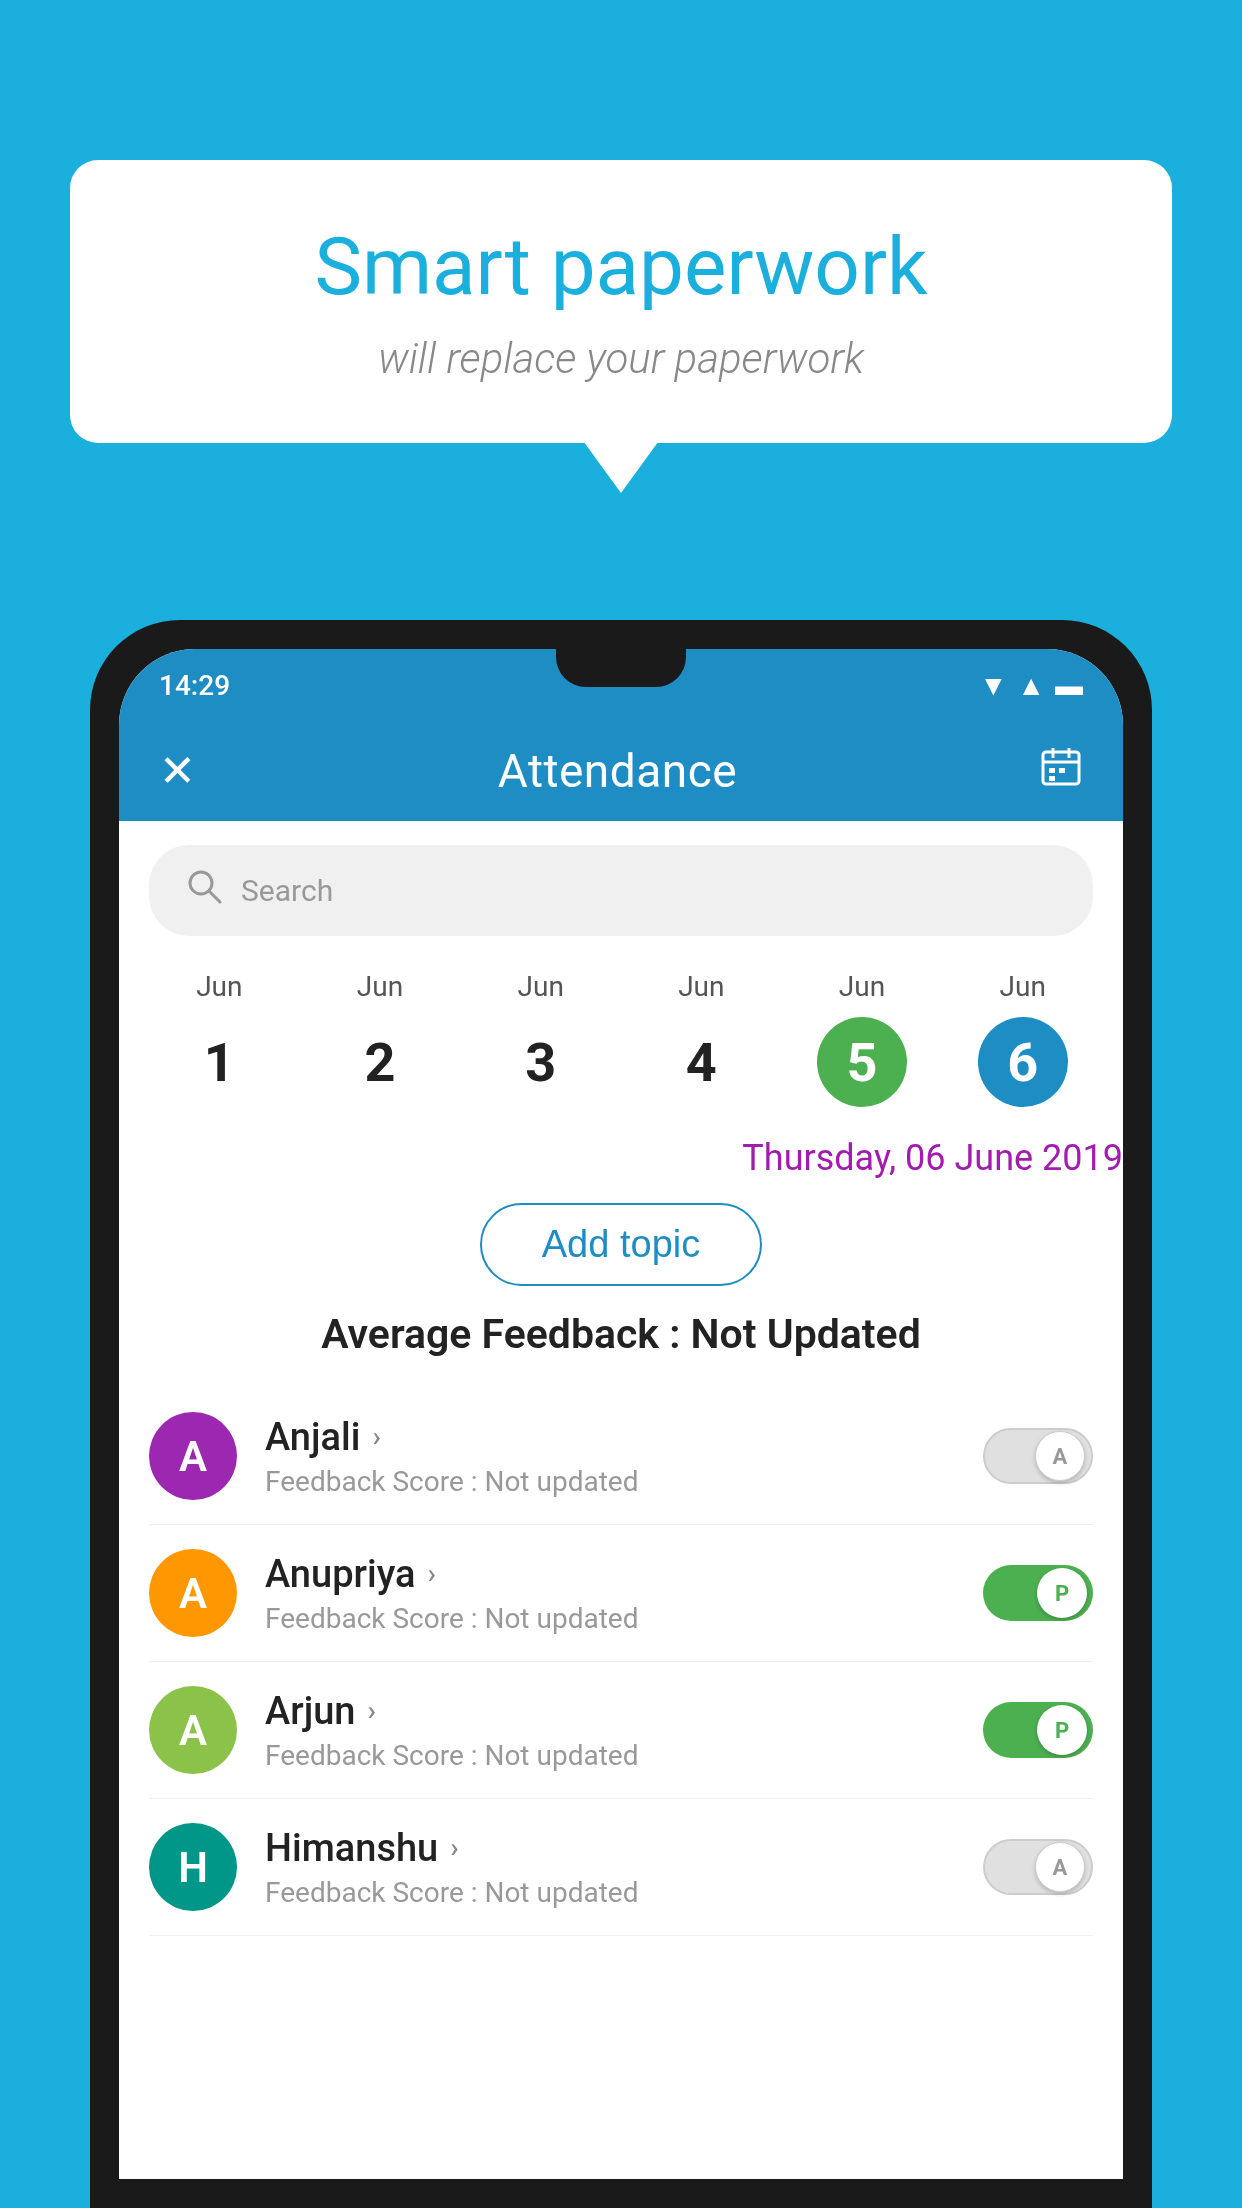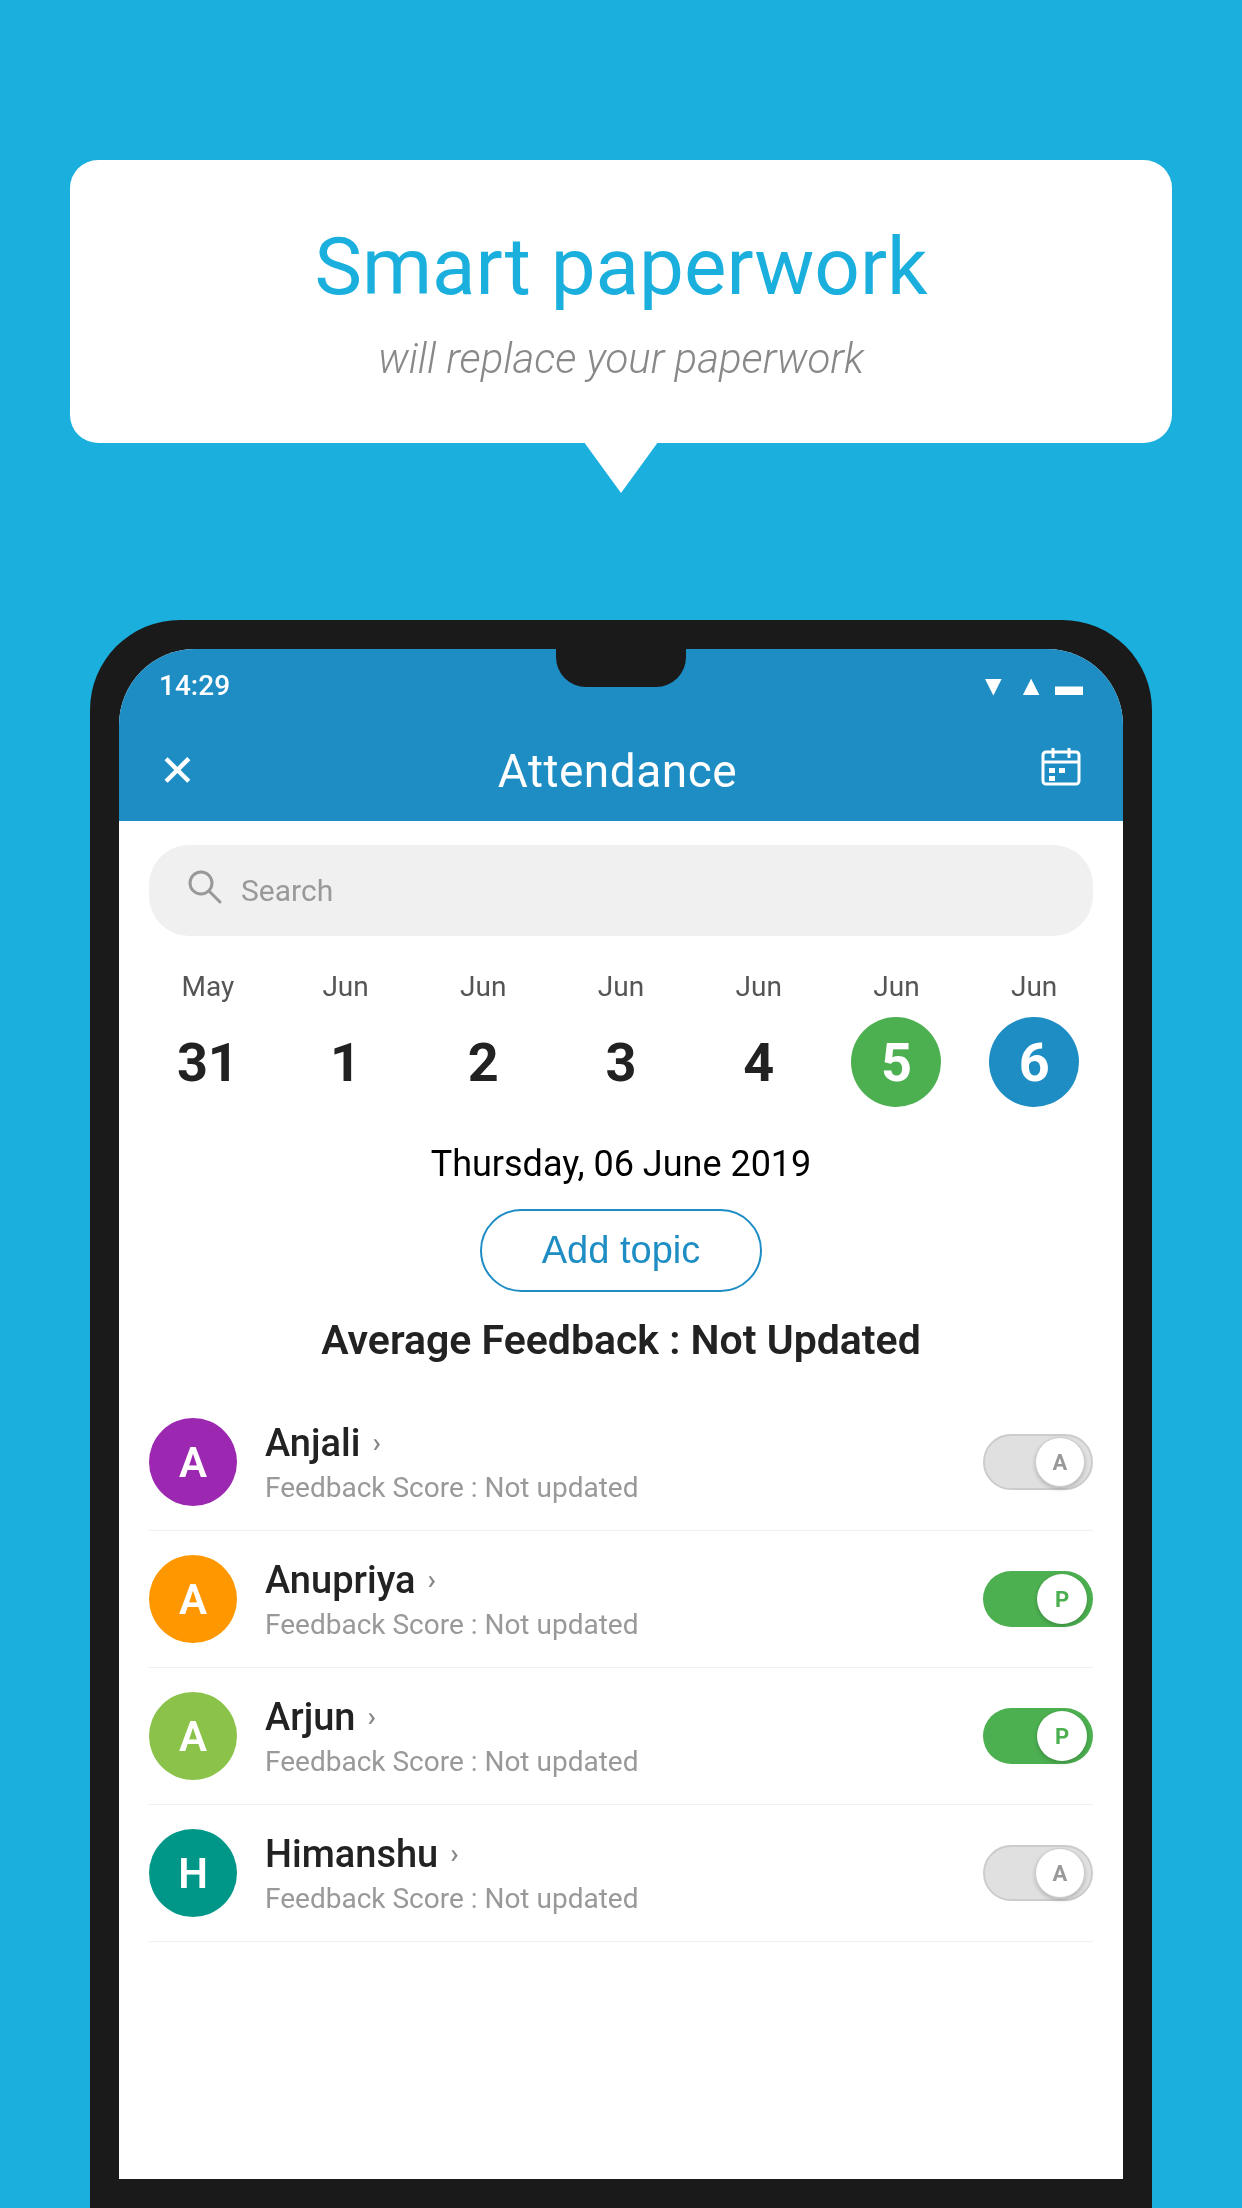--- a/index.html
+++ b/index.html
@@ -179,24 +179,24 @@
       background: #4CAF50;
       color: white;
     }
     .date-num.blue {
       background: #1D8DC4;
       color: white;
     }
 
     
     .selected-date {
-      text-align: center;
+      text-align: right;
       font-size: 36px;
-      color: #000000;
-      margin: 16px 0 24px;
+      color: #a21caf;
+      margin: 10px 0 24px;
     }
 
     
     .add-topic-btn {
       display: block;
       margin: 0 auto 24px;
       border: 2px solid #1D8DC4;
       border-radius: 50px;
       padding: 18px 60px;
       font-size: 38px;
@@ -348,24 +348,20 @@
       <span class="search-icon-svg">
         <svg width="38" height="38" viewBox="0 0 38 38" fill="none">
           <circle cx="16" cy="16" r="11" stroke="#999" stroke-width="3"></circle>
           <line x1="24" y1="24" x2="35" y2="35" stroke="#999" stroke-width="3" stroke-linecap="round"></line>
         </svg>
       </span>
       <span class="search-input-text">Search</span>
     </div>
 
     <div class="date-scroller" id="date-scroller">
-    <div class="date-item">
-          <div class="date-month">May</div>
-          <div class="date-num">31</div>
-        </div>
         <div class="date-item">
           <div class="date-month">Jun</div>
           <div class="date-num">1</div>
         </div>
         <div class="date-item">
           <div class="date-month">Jun</div>
           <div class="date-num">2</div>
         </div>
         <div class="date-item">
           <div class="date-month">Jun</div>

